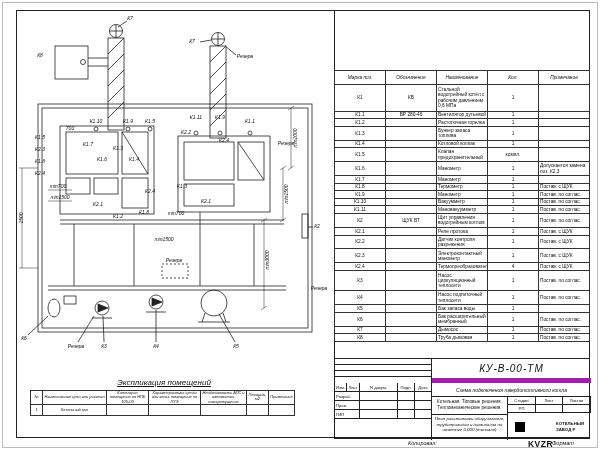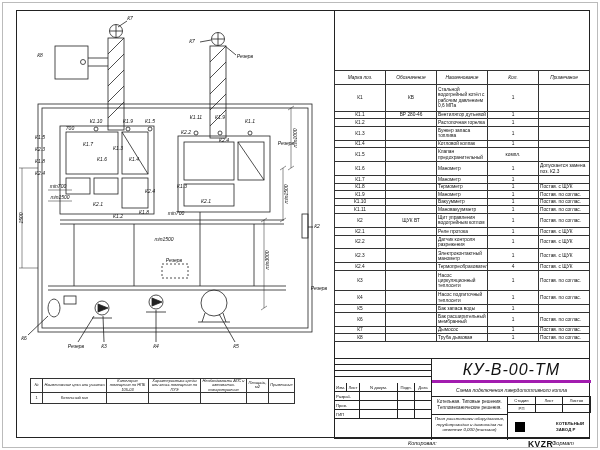--- a/index.html
+++ b/index.html
@@ -42,22 +42,22 @@
   .xtable td{height:10px;text-align:center;}
   .xtable col.c0{width:12px}.xtable col.c1{width:64px}.xtable col.c2{width:42px}
   .xtable col.c3{width:52px}.xtable col.c4{width:46px}.xtable col.c5{width:22px}
   .xtable col.c6{width:26px}
 
   
   .tblock{position:absolute;left:334px;top:358px;width:256px;height:81px;border:1px solid #222;box-sizing:border-box;font-size:4.2px;}
   .tblock *{box-sizing:border-box;}
   .ta-left{position:absolute;left:0;top:0;width:97px;height:24px;border-right:1px solid #222;}
   .ta-left div{height:6px;border-bottom:1px solid #222;}
-  .ta-doc{position:absolute;left:97px;top:0;width:159px;height:24px;border-bottom:3px solid #a21caf;
-      display:flex;align-items:center;justify-content:center;font-size:16px;font-style:italic;letter-spacing:1px;}
+  .ta-doc{position:absolute;left:97px;top:0;width:159px;height:24px;border-bottom:5px solid #a21caf;
+      display:flex;align-items:center;justify-content:center;font-size:10px;font-style:italic;letter-spacing:1px;}
   .tb-rev{position:absolute;left:0;top:24px;width:97px;height:9px;display:flex;border-bottom:1px solid #222;}
   .tb-rev span{display:block;border-right:1px solid #222;text-align:center;overflow:hidden;line-height:9px;}
   .w12{width:12px}.w13{width:13px}.w38{width:38px}.w17{width:17px}.w25{width:25px}
   .tb-role{position:absolute;left:0;width:97px;height:9px;display:flex;border-bottom:1px solid #222;}
   .tb-role span{display:block;border-right:1px solid #222;line-height:9px;padding-left:1px;overflow:hidden;}
   .tb-left-fill{position:absolute;left:0;top:60px;width:97px;height:21px;border-right:1px solid #222;}
   .tb-scheme{position:absolute;left:97px;top:24px;width:159px;height:14px;border-bottom:1px solid #222;
       display:flex;align-items:center;justify-content:center;text-align:center;font-size:5px;font-style:italic;}
   .tb-name{position:absolute;left:97px;top:38px;width:76px;height:43px;border-right:1px solid #222;}
   .tb-proj{height:18px;border-bottom:1px solid #222;font-size:4.6px;text-align:center;padding-top:2px;line-height:1.3;}
@@ -410,20 +410,21 @@
             <td></td>
             <td>Труба дымовая</td>
             <td>1</td>
             <td>Постав. по соглас.</td>
           </tr>
         </tbody>
     </table>
   </div>
 
   <div class="expl">
+    <div class="sec-title">Экспликация помещений</div>
     <table class="xtable">
       <colgroup>
           <col class="c0">
           <col class="c1">
           <col class="c2">
           <col class="c3">
           <col class="c4">
           <col class="c5">
           <col class="c6">
         </colgroup>

